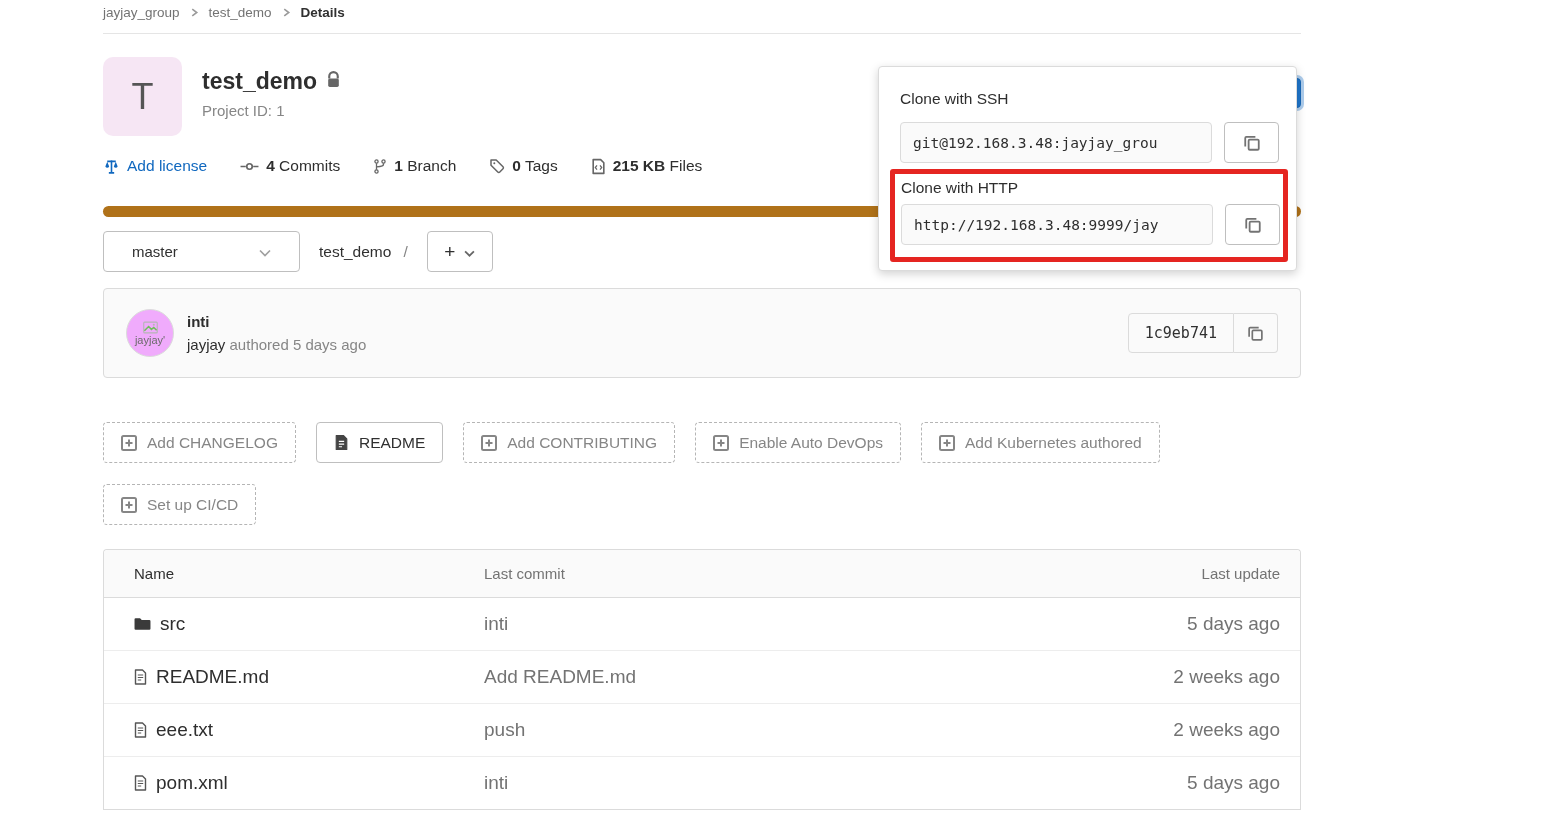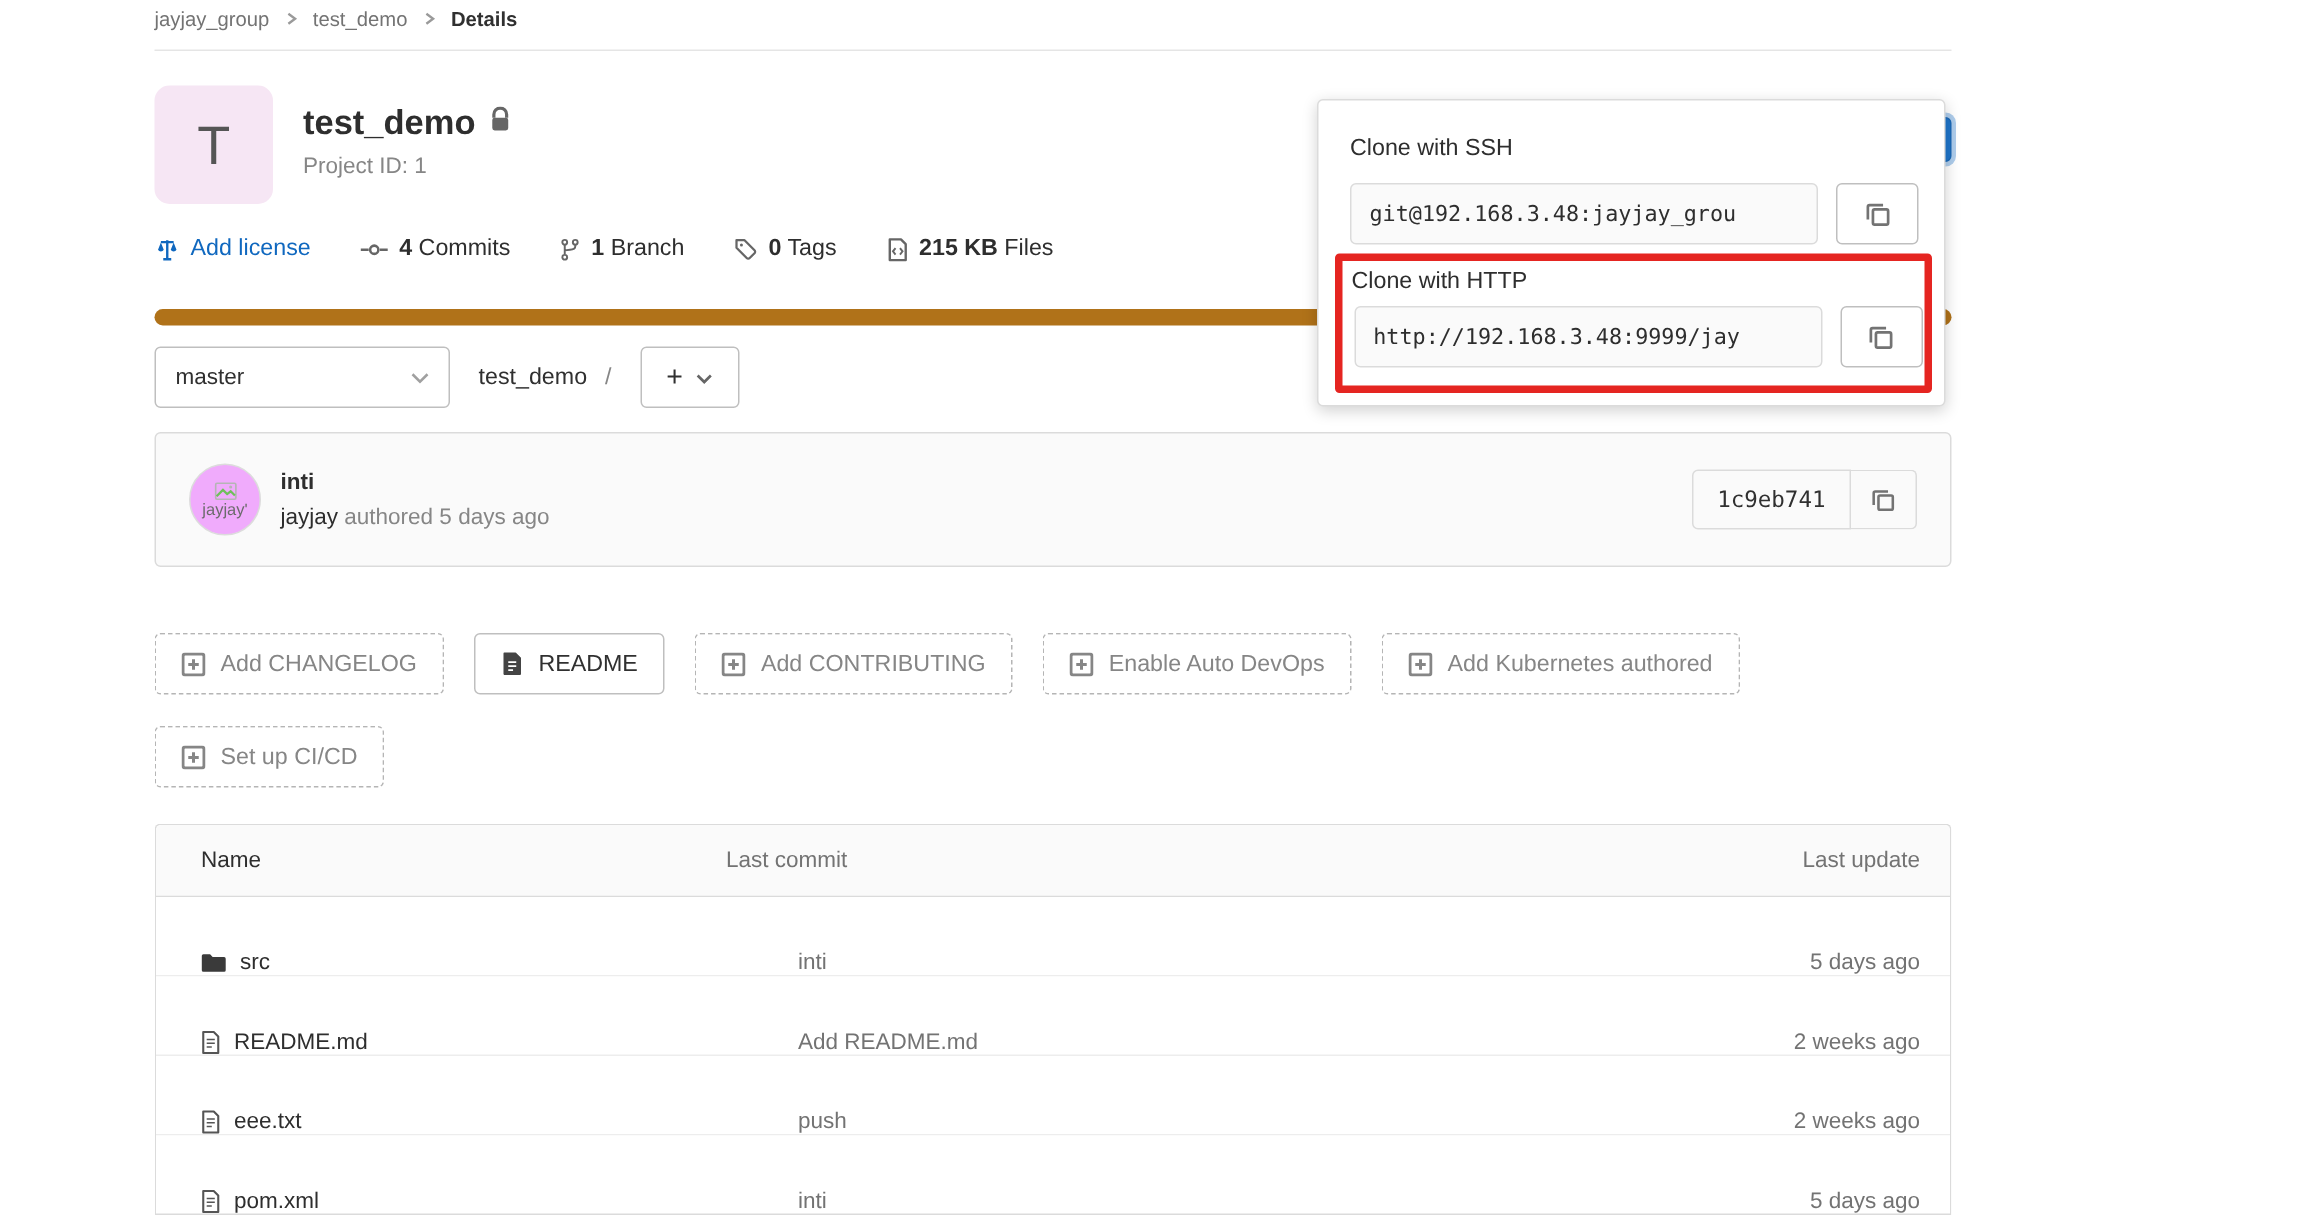--- a/index.html
+++ b/index.html
@@ -44,21 +44,21 @@
   .stat b { font-weight:bold; }
   .stat-link { color:#1068bf; cursor:pointer; }
   .stat svg { display:block; }
 
   
   .lang-bar { margin-top:31px; height:11px; border-radius:6px; background:#b07219; }
 
   
   .file-nav { display:flex; align-items:center; margin-top:14px; gap:19px; }
   .branch-select { width:197px; height:41px; border:1px solid #bfbfbf; border-radius:4px;
-    display:flex; align-items:center; justify-content:space-between; padding:0 13px;
+    display:flex; align-items:center; justify-content:space-between; padding:0 28px;
     font-size:15px; color:#303030; cursor:pointer; background:#fff;}
   .path-crumbs { display:flex; align-items:center; gap:12px; font-size:15.5px; }
   .path-sep { color:#868686; }
   .plus-btn { width:66px; height:41px; border:1px solid #bfbfbf; border-radius:4px; background:#fff;
     display:flex; align-items:center; justify-content:center; gap:9px; cursor:pointer; color:#303030;}
   .plus-glyph { font-size:19px; line-height:1; }
 
   
   .commit-box { margin-top:16px; height:90px; background:#fafafa; border:1px solid #dbdbdb;
     border-radius:4px; display:flex; align-items:center; justify-content:space-between; padding:0 22px; }
@@ -80,37 +80,37 @@
   .qa-row { display:flex; gap:20px; margin-top:44px; }
   .qa-row2 { margin-top:21px; }
   .qa-btn { height:41px; display:flex; align-items:center; gap:10px; padding:0 17px;
     border:1px solid #bfbfbf; border-radius:4px; background:#fff; font-size:15.5px; color:#303030; cursor:pointer; }
   .qa-dashed { border:1px dashed #b5b5b5; color:#868686; }
 
   
   .ftable { margin-top:24px; border:1px solid #dbdbdb; border-bottom:none; border-radius:4px 4px 0 0; }
   .thead { display:flex; height:48px; align-items:center; background:#fafafa;
     border-bottom:1px solid #dbdbdb; font-size:15px; color:#2e2e2e; border-radius:4px 4px 0 0;}
-  .trow { display:flex; height:53px; align-items:flex-end; border-bottom:1px solid #ededed;
-    font-size:15px; background:#fff; cursor:pointer;gap:48px;}
+  .trow { display:flex; height:53px; align-items:center; border-bottom:1px solid #ededed;
+    font-size:19px; background:#fff; cursor:pointer;}
   .trow:last-child { border-bottom:1px solid #dbdbdb; }
   .cell { padding:0; }
   .c-name { width:380px; padding-left:30px; display:flex; align-items:center; gap:9px; }
   .c-commit { width:560px; color:#737373; }
   .c-update { flex:1; text-align:right; padding-right:20px; color:#737373; }
   .fname { color:#2e2e2e; }
   .ficon { display:flex; }
 
   
   .clone-dropdown { position:absolute; left:775px; top:66px; width:419px; height:205px;
     background:#fff; border:1px solid #dbdbdb; border-radius:4px;
     box-shadow:0 3px 10px rgba(0,0,0,0.18); z-index:20; }
   .cd-label { position:absolute; left:21px; font-size:15.5px; color:#2e2e2e; }
   .cd-ssh-label { top:23px; }
-  .cd-group { position:absolute; display:flex; gap:12px; align-items:center;justify-content:center; }
+  .cd-group { position:absolute; display:flex; gap:12px; align-items:center; }
   .cd-ssh-group { left:21px; top:55px; }
   .cd-input { width:312px; height:41px; border:1px solid #dbdbdb; border-radius:4px; background:#fafafa;
     display:flex; align-items:center; padding:0 12px; overflow:hidden; white-space:nowrap;
     font-family:"DejaVu Sans Mono", monospace; font-size:14.5px; color:#2e2e2e; }
   .cd-copy { width:55px; height:41px; border:1px solid #bfbfbf; border-radius:4px; background:#fff;
     display:flex; align-items:center; justify-content:center; cursor:pointer; }
   .red-box { position:absolute; left:11px; top:102px; width:398px; height:93px;
     border:5px solid #e52521; border-radius:3px; }
   .cd-http-label { position:static; margin:5px 0 7px 6px; font-size:15.5px; color:#2e2e2e; }
   .cd-http-group { position:static; display:flex; gap:12px; margin-left:6px; align-items:center;}

